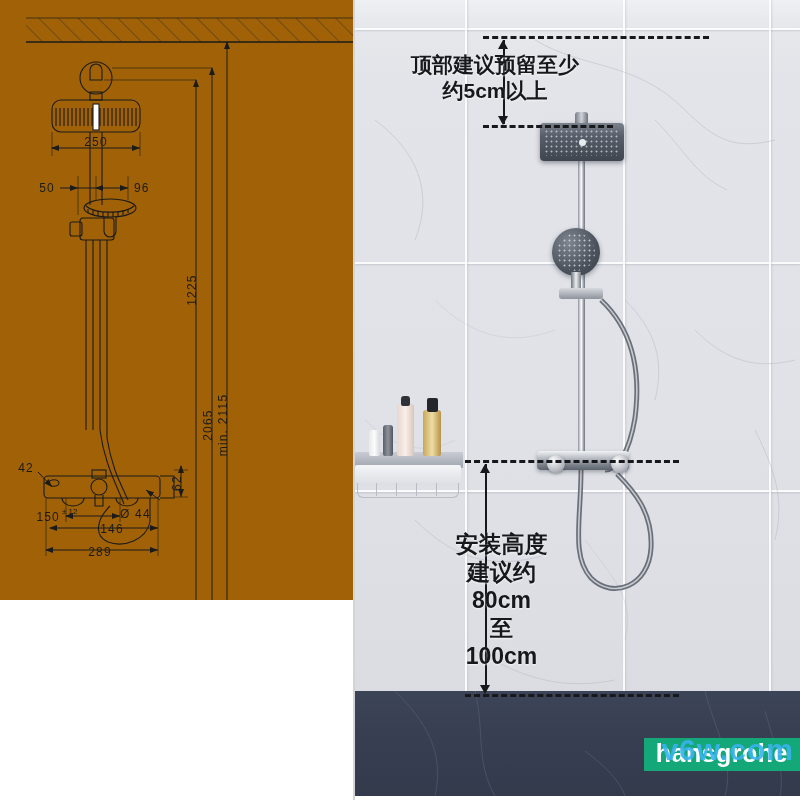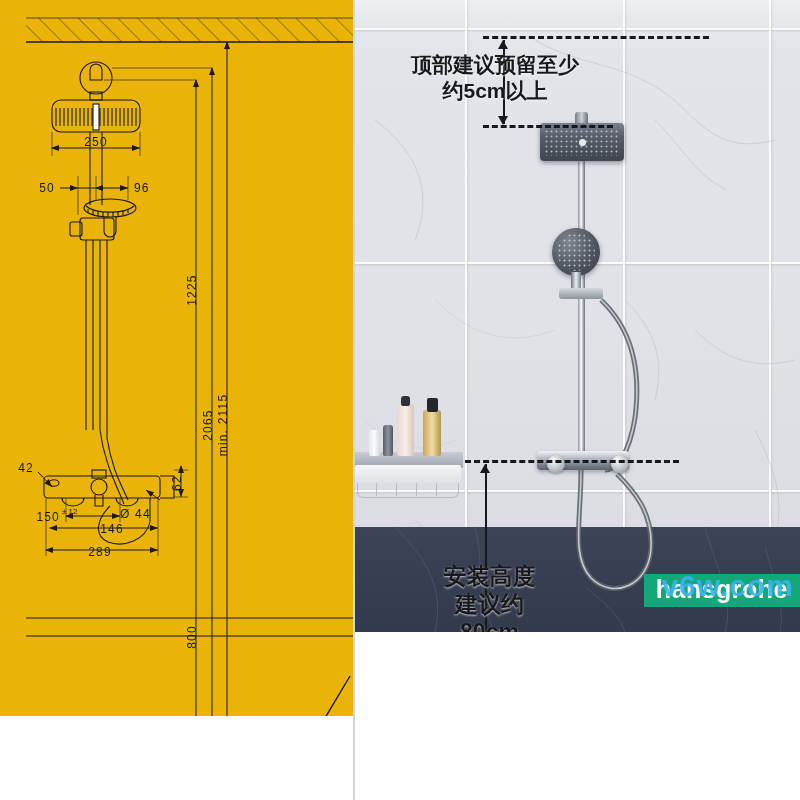--- a/index.html
+++ b/index.html
@@ -1,27 +1,27 @@
 <!DOCTYPE html>
 <html><head>
 <meta charset="utf-8">
 <style>
   html,body{margin:0;padding:0;}
   body{width:800px;height:800px;background:#fff;font-family:"Liberation Sans",sans-serif;overflow:hidden;}
   .stage{position:relative;width:800px;height:800px;overflow:hidden;}
 
   
-  .drawing{position:absolute;left:0;top:0;width:355px;height:716px;background:#eab308;overflow:hidden;}
+  .drawing{position:absolute;left:0;top:0;width:355px;height:600px;background:#a16207;overflow:hidden;}
   .drawing svg{display:block;}
 
   .dimtext{font-family:"Liberation Sans",sans-serif;font-size:12px;fill:#1b1b1b;letter-spacing:1.2px;}
   .dimtext-sm{font-family:"Liberation Sans",sans-serif;font-size:8px;fill:#1b1b1b;}
 
   
-  .photo{position:absolute;left:355px;top:0;width:445px;height:632px;overflow:hidden;
+  .photo{position:absolute;left:355px;top:0;width:445px;height:796px;overflow:hidden;
          background:linear-gradient(180deg,#eef0f3 0%,#e6e8ec 3%,#e2e4e9 10%,#e0e2e7 50%,#dcdee4 78%,#d9dbe1 92%);}
   .photo .tileline{position:absolute;background:rgba(255,255,255,.85);}
   .photo .tileline.h{height:2px;left:0;width:100%;box-shadow:0 1px 2px rgba(140,145,160,.35);}
   .photo .tileline.v{width:2px;top:0;height:100%;box-shadow:1px 0 2px rgba(140,145,160,.25);}
   .veinsvg{position:absolute;left:0;top:0;width:445px;height:800px;pointer-events:none;}
 
   .floor{position:absolute;left:0;bottom:0;width:445px;height:105px;
          background:linear-gradient(180deg,#3c4457 0%,#383f52 40%,#333a4c 100%);}
 
   
@@ -337,21 +337,21 @@
     <div class="arrowhead arrow-up" style="left:143px;top:40px;"></div>
     <div class="arrowhead arrow-down" style="left:143px;top:116px;"></div>
     <div class="anno top" style="left:10px;top:52px;width:260px;">顶部建议预留至少
 约5cm以上</div>
 
     <div class="dash" style="left:110px;top:460px;width:214px;"></div>
     <div class="dash" style="left:110px;top:694px;width:214px;"></div>
     <div class="vline" style="left:130px;top:464px;height:226px;"></div>
     <div class="arrowhead arrow-up" style="left:125px;top:464px;"></div>
     <div class="arrowhead arrow-down" style="left:125px;top:685px;"></div>
-    <div class="anno bottom" style="left:32px;top:530px;width:205px;margin-top:32px;">安装高度
+    <div class="anno bottom" style="left:44px;top:530px;width:205px;">安装高度
 建议约
 80cm
 至
 100cm</div>
 
     <div class="wm-brand">hansgrohe</div>
     <div class="wm-url">v6w.com</div>
   </div>
 
 </div>

